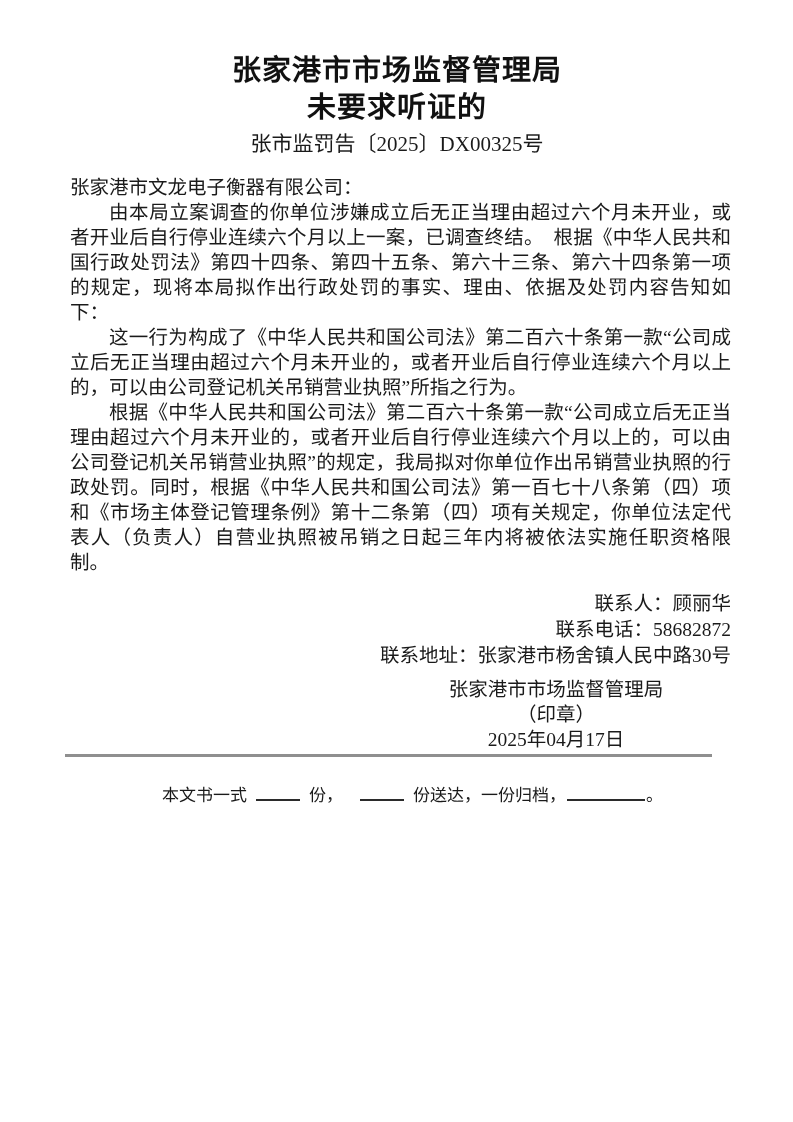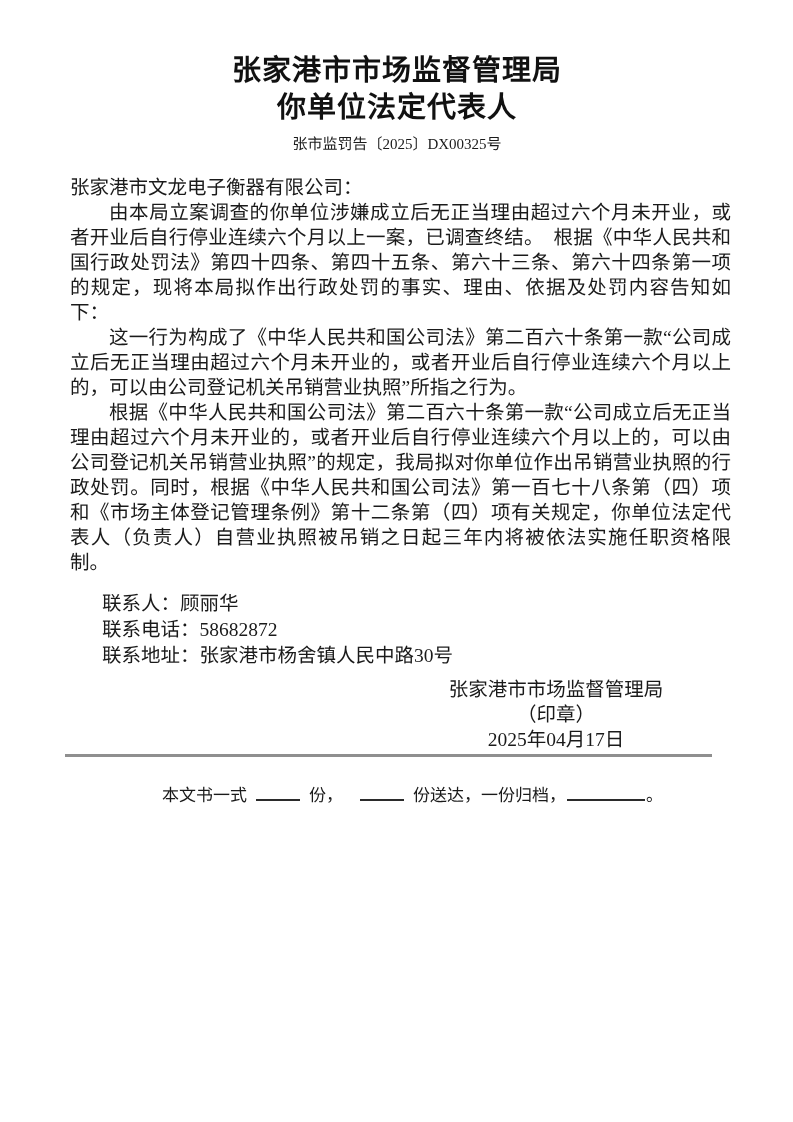--- a/index.html
+++ b/index.html
@@ -25,21 +25,21 @@
     font-family: "DejaVu Sans", "Liberation Sans", sans-serif;
     font-weight: 700;
     font-size: 29px;
     line-height: 37px;
     text-align: center;
     letter-spacing: 1px;
     color: #111111;
   }
   .doc-number {
     margin-top: 7px;
-    font-size: 15px;
+    font-size: 21px;
     line-height: 22px;
     text-align: center;
   }
   .body-text {
     margin-top: 20px;
     font-size: 19.5px;
     line-height: 25px;
     text-align: justify;
     text-justify: inter-character;
     margin-left: 7px;
@@ -48,20 +48,21 @@
     text-indent: 0;
   }
   .para {
     margin: 0;
     text-indent: 2em;
   }
   .contact {
     margin-top: 16px;
     font-size: 19.5px;
     line-height: 26px;
+    text-align: right;
   }
   .contact-line {
     text-indent: 2em;
   }
   .signature {
     width: 300px;
     margin: 8px 25px 0 auto;
     text-align: center;
     font-size: 19.5px;
     line-height: 23px;
@@ -92,21 +93,21 @@
   .blank.b2 { width: 44px; margin: 0 9px 0 17px; }
   .blank.b3 { width: 78px; margin: 0 1px; }
 </style>
 </head>
 <body>
 
 <div class="page">
   <div class="content">
 
     <h1 class="title">张家港市市场监督管理局</h1>
-    <h1 class="title">你单位法定代表人</h1>
+    <h1 class="title">未要求听证的</h1>
     <div class="doc-number">张市监罚告〔2025〕DX00325号</div>
 
     <div class="body-text">
       <div class="recipient">张家港市文龙电子衡器有限公司：</div>
       <p class="para">由本局立案调查的你单位涉嫌成立后无正当理由超过六个月未开业，或者开业后自行停业连续六个月以上一案，已调查终结。　根据《中华人民共和国行政处罚法》第四十四条、第四十五条、第六十三条、第六十四条第一项的规定，现将本局拟作出行政处罚的事实、理由、依据及处罚内容告知如下：</p>
       <p class="para">这一行为构成了《中华人民共和国公司法》第二百六十条第一款“公司成立后无正当理由超过六个月未开业的，或者开业后自行停业连续六个月以上的，可以由公司登记机关吊销营业执照”所指之行为。</p>
       <p class="para">根据《中华人民共和国公司法》第二百六十条第一款“公司成立后无正当理由超过六个月未开业的，或者开业后自行停业连续六个月以上的，可以由公司登记机关吊销营业执照”的规定，我局拟对你单位作出吊销营业执照的行政处罚。同时，根据《中华人民共和国公司法》第一百七十八条第（四）项和《市场主体登记管理条例》第十二条第（四）项有关规定，你单位法定代表人（负责人）自营业执照被吊销之日起三年内将被依法实施任职资格限制。</p>
     </div>
 
     <div class="contact">

